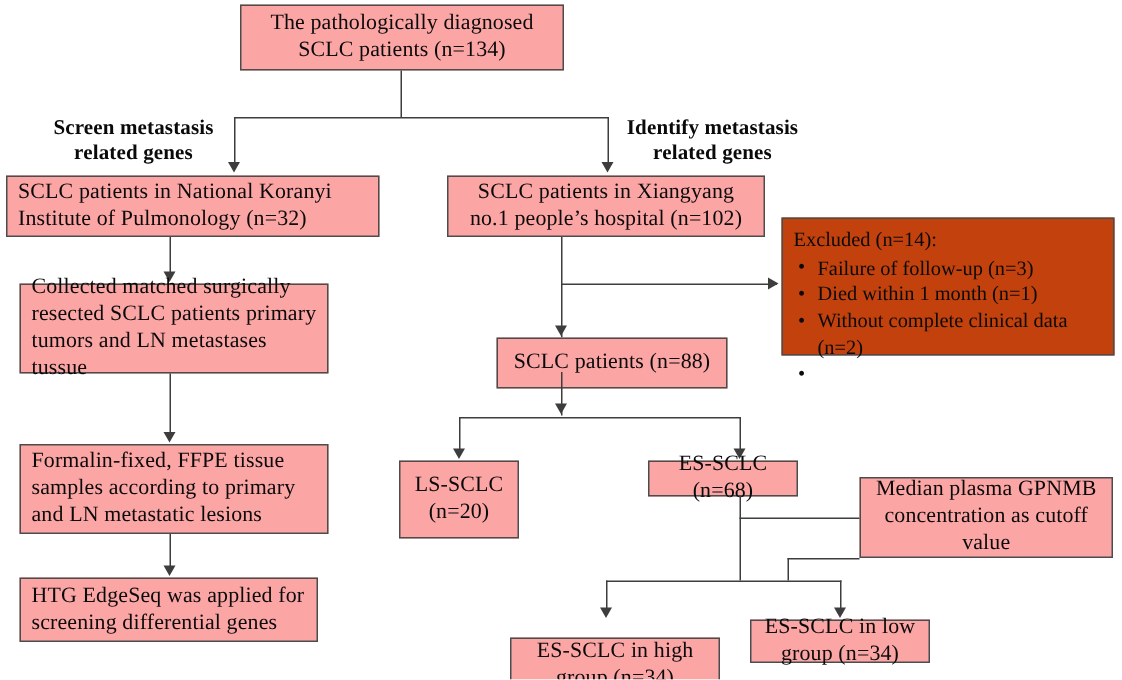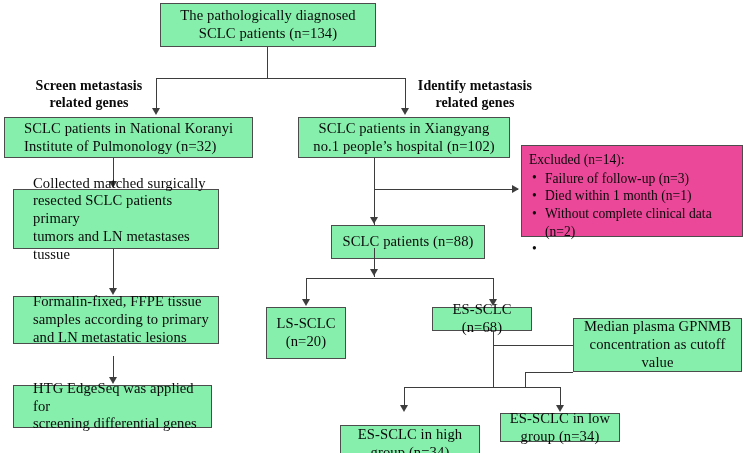--- a/index.html
+++ b/index.html
@@ -13,35 +13,35 @@
     width:748px;
     height:453px;
     background:#ffffff;
     overflow:hidden;
   }
   
   .box{
     position:absolute;
     box-sizing:border-box;
     border:1px solid #4c4c4c;
-    background:#86efac;
+    background:#fca5a5;
     display:flex;
     align-items:center;
     justify-content:center;
     text-align:center;
     font-size:14.6px;
     line-height:1.22;
     padding:2px 4px;
     white-space:pre-line;
     letter-spacing:0.1px;
   }
   .box.left-align{
     justify-content:flex-start;
     text-align:left;
-    padding-left:19px;
+    padding-left:7px;
   }
   
   .caption{
     position:absolute;
     font-weight:bold;
     font-size:14px;
     line-height:1.24;
     text-align:center;
     white-space:pre-line;
     letter-spacing:0.1px;
@@ -61,21 +61,21 @@
     width:0;height:0;
     border-top:4.2px solid transparent;
     border-bottom:4.2px solid transparent;
     border-left:7px solid #3d3d3d;
   }
   
   .excluded{
     position:absolute;
     box-sizing:border-box;
     border:1px solid #4c4c4c;
-    background:#ec4899;
+    background:#c2410c;
     font-size:13.6px;
     line-height:1.3;
     padding:5px 5px 4px 7px;
   }
   .excluded .head{display:block;margin-bottom:1px;}
   .excluded ul{
     list-style:none;
     margin:0;
     padding:0;
   }
@@ -119,21 +119,21 @@
   <div class="vline" style="left:113px;top:158px;height:24px;"></div>
   <div class="arrow-down" style="left:109px;top:181px;"></div>
 
   <div class="box left-align" style="left:13px;top:189px;width:206px;height:60px;">Collected matched surgically
 resected SCLC patients primary
 tumors and LN metastases tussue</div>
 
   <div class="vline" style="left:113px;top:249px;height:40px;"></div>
   <div class="arrow-down" style="left:109px;top:288px;"></div>
 
-  <div class="box left-align" style="left:13px;top:296px;width:206px;height:48px;">Formalin-fixed, FFPE tissue
+  <div class="box left-align" style="left:13px;top:296px;width:206px;height:60px;">Formalin-fixed, FFPE tissue
 samples according to primary
 and LN metastatic lesions</div>
 
   <div class="vline" style="left:113px;top:356px;height:22px;"></div>
   <div class="arrow-down" style="left:109px;top:377px;"></div>
 
   <div class="box left-align" style="left:13px;top:385px;width:199px;height:43px;">HTG EdgeSeq was applied for
 screening differential genes</div>
 
   <div class="box" style="left:298px;top:117px;width:212px;height:41px;">SCLC patients in Xiangyang

